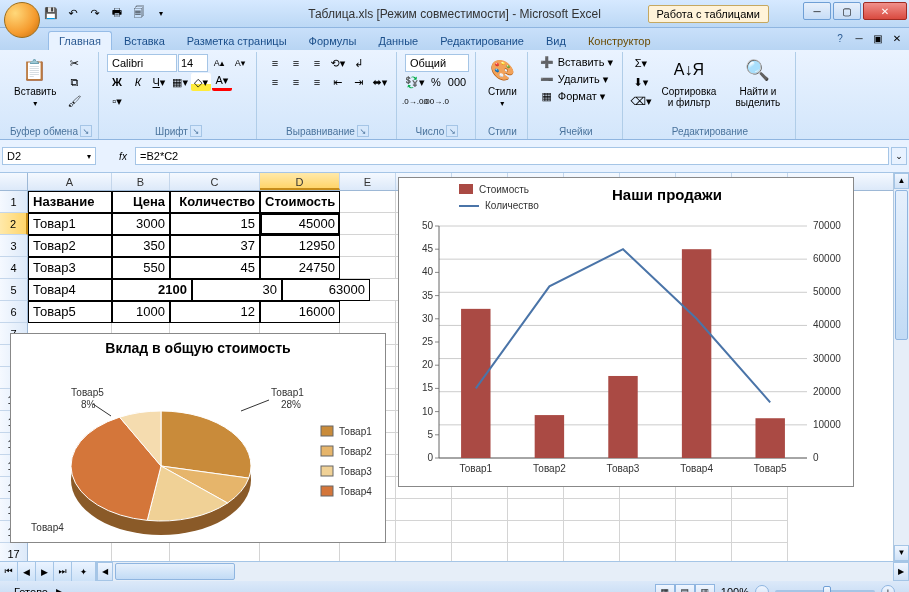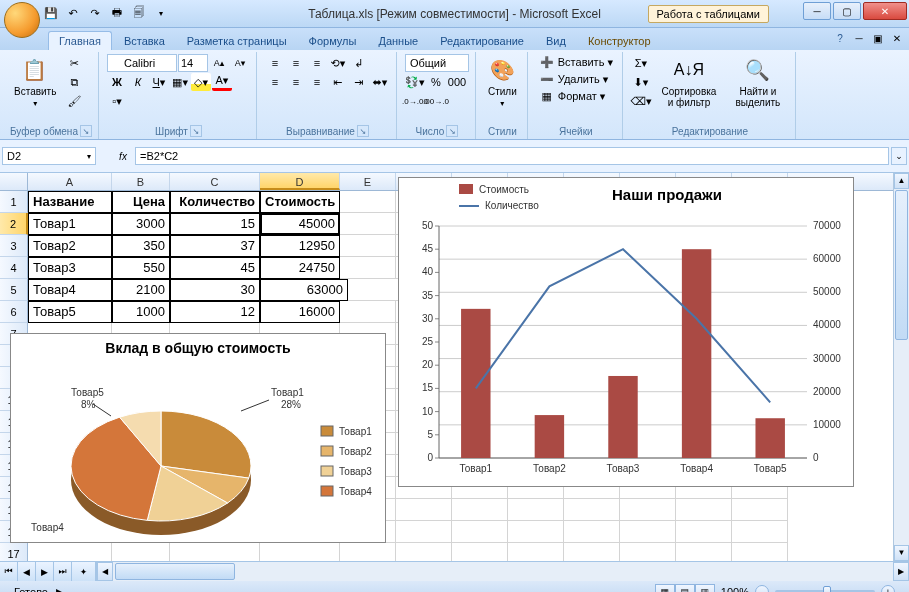--- a/index.html
+++ b/index.html
@@ -30,21 +30,21 @@
 .ribbon { height: 90px; background: linear-gradient(#eaf3ff,#d3e6fb); border-bottom: 1px solid #8fb5e0; display: flex; padding: 2px 4px 0; gap: 2px; }
 .group { border-right: 1px solid #b0cde8; padding: 2px 6px 0; display: flex; flex-direction: column; justify-content: space-between; }
 .group-body { display: flex; gap: 4px; flex: 1; }
 .group-label { font-size: 10px; color: #4a739c; text-align: center; padding-bottom: 2px; display: flex; justify-content: center; align-items: center; gap: 2px; }
 .dlg-launch { font-size: 8px; color: #4a739c; border: 1px solid #a5c5e6; width: 12px; height: 12px; display: inline-flex; align-items: center; justify-content: center; }
 .big-btn { display: flex; flex-direction: column; align-items: center; gap: 2px; padding: 2px 4px; font-size: 10px; }
 .big-icon { width: 28px; height: 28px; display: flex; align-items: center; justify-content: center; font-size: 20px; }
 .small-btn { width: 20px; height: 18px; font-size: 11px; display: flex; align-items: center; justify-content: center; border-radius: 2px; }
 .col { display: flex; flex-direction: column; gap: 1px; }
 .row { display: flex; gap: 1px; }
-.font-sel { width: 70px; height: 18px; font-size: 11px; border: 1px solid #a5c5e6; background: #fff; padding: 0 16px; }
+.font-sel { width: 70px; height: 18px; font-size: 11px; border: 1px solid #a5c5e6; background: #fff; padding: 0 4px; }
 .size-sel { width: 30px; height: 18px; font-size: 11px; border: 1px solid #a5c5e6; background: #fff; padding: 0 2px; }
 .num-sel { width: 64px; height: 18px; font-size: 11px; border: 1px solid #a5c5e6; background: #fff; padding: 0 4px; }
 .menu-btn { display: flex; align-items: center; gap: 3px; font-size: 11px; padding: 1px 3px; }
 .menu-icon { width: 16px; height: 14px; display: inline-flex; align-items: center; justify-content: center; font-size: 11px; }
 
 
 .formula-bar { height: 22px; background: #e8f2ff; border-bottom: 1px solid #a5c5e6; display: flex; align-items: center; gap: 2px; padding: 16px 2px; }
 .namebox { width: 94px; height: 18px; border: 1px solid #a5c5e6; background: #fff; font-size: 11px; padding: 0 4px; display: flex; align-items: center; }
 .fx-btn { width: 20px; height: 18px; font-size: 10px; font-style: italic; display: flex; align-items: center; justify-content: center; margin-left: 15px; }
 .formula-input { flex: 1; height: 18px; border: 1px solid #a5c5e6; background: #fff; font-size: 11px; padding: 0 4px; }
@@ -379,21 +379,21 @@
         <div class="cell" style="width: 56px;"></div>
         <div class="cell" style="width: 56px;"></div>
         <div class="cell" style="width: 56px;"></div>
         <div class="cell" style="width: 56px;"></div>
         <div class="cell" style="width: 56px;"></div>
         <div class="cell" style="width: 56px;"></div>
         <div class="cell" style="width: 56px;"></div>
       </div>
       <div class="cell-row">
         <div class="tbl-cell" style="width: 84px;">Товар4</div>
-        <div class="tbl-cell num" style="width: 58px;">2100</div>
+        <div class="tbl-cell num" style="width: 80px; font-weight: bold;">2100</div>
         <div class="tbl-cell num" style="width: 90px;">30</div>
         <div class="tbl-cell num" style="width: 88px;">63000</div>
         <div class="cell" style="width: 56px;"></div>
         <div class="cell" style="width: 56px;"></div>
         <div class="cell" style="width: 56px;"></div>
         <div class="cell" style="width: 56px;"></div>
         <div class="cell" style="width: 56px;"></div>
         <div class="cell" style="width: 56px;"></div>
         <div class="cell" style="width: 56px;"></div>
         <div class="cell" style="width: 56px;"></div>

